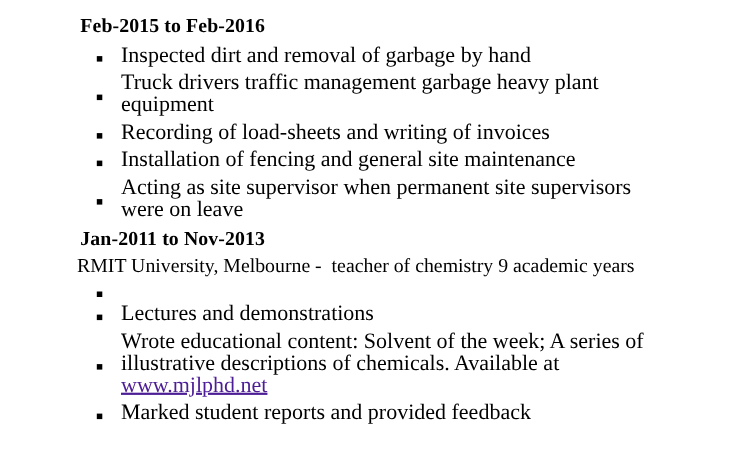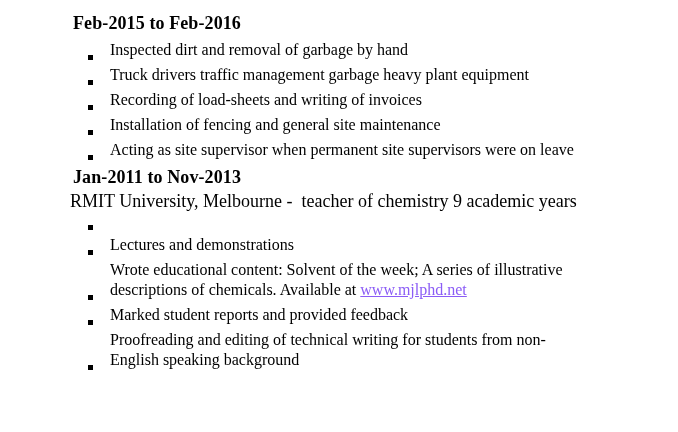--- a/index.html
+++ b/index.html
@@ -25,34 +25,34 @@
     white-space: pre-wrap;
   }
   .section-2 .role-line { margin-left: -3px; }
   ul.bullets {
     list-style: none;
     margin: 5px 0 0 0;
     padding: 0 0 0 15px;
   }
   li.bullet {
     display: flex;
-    align-items: flex-end;
+    align-items: center;
     margin-bottom: 5px;
-    font-size: 16px;
+    font-size: 20px;
     line-height: 20px;
   }
   .sq {
     width: 5px; height: 5px;
     background: #000000;
     margin: 7px 17px 0 0;
     flex: 0 0 auto;
   }
   .btxt { max-width: 480px; }
   a.site-link {
-    color: #8b5cf6;
+    color: #4c1d95;
     text-decoration: underline;
   }
 </style>
 </head>
 <body>
 
 <div class="doc">
 
   <div class="section section-1">
     <div class="date-heading">Feb-2015 to Feb-2016</div>
@@ -92,20 +92,16 @@
         <span class="btxt">Lectures and demonstrations</span>
       </li>
       <li class="bullet">
         <span class="sq"></span>
         <span class="btxt"><span>Wrote educational content: Solvent of the week; A series of illustrative descriptions of chemicals. Available at </span><a class="site-link" href="www.mjlphd.net">www.mjlphd.net</a></span>
       </li>
       <li class="bullet">
         <span class="sq"></span>
         <span class="btxt">Marked student reports and provided feedback</span>
       </li>
-      <li class="bullet">
-        <span class="sq"></span>
-        <span class="btxt">Proofreading and editing of technical writing for students from non-English speaking background</span>
-      </li>
     </ul>
   </div>
 
 </div>
 
 </body></html>

